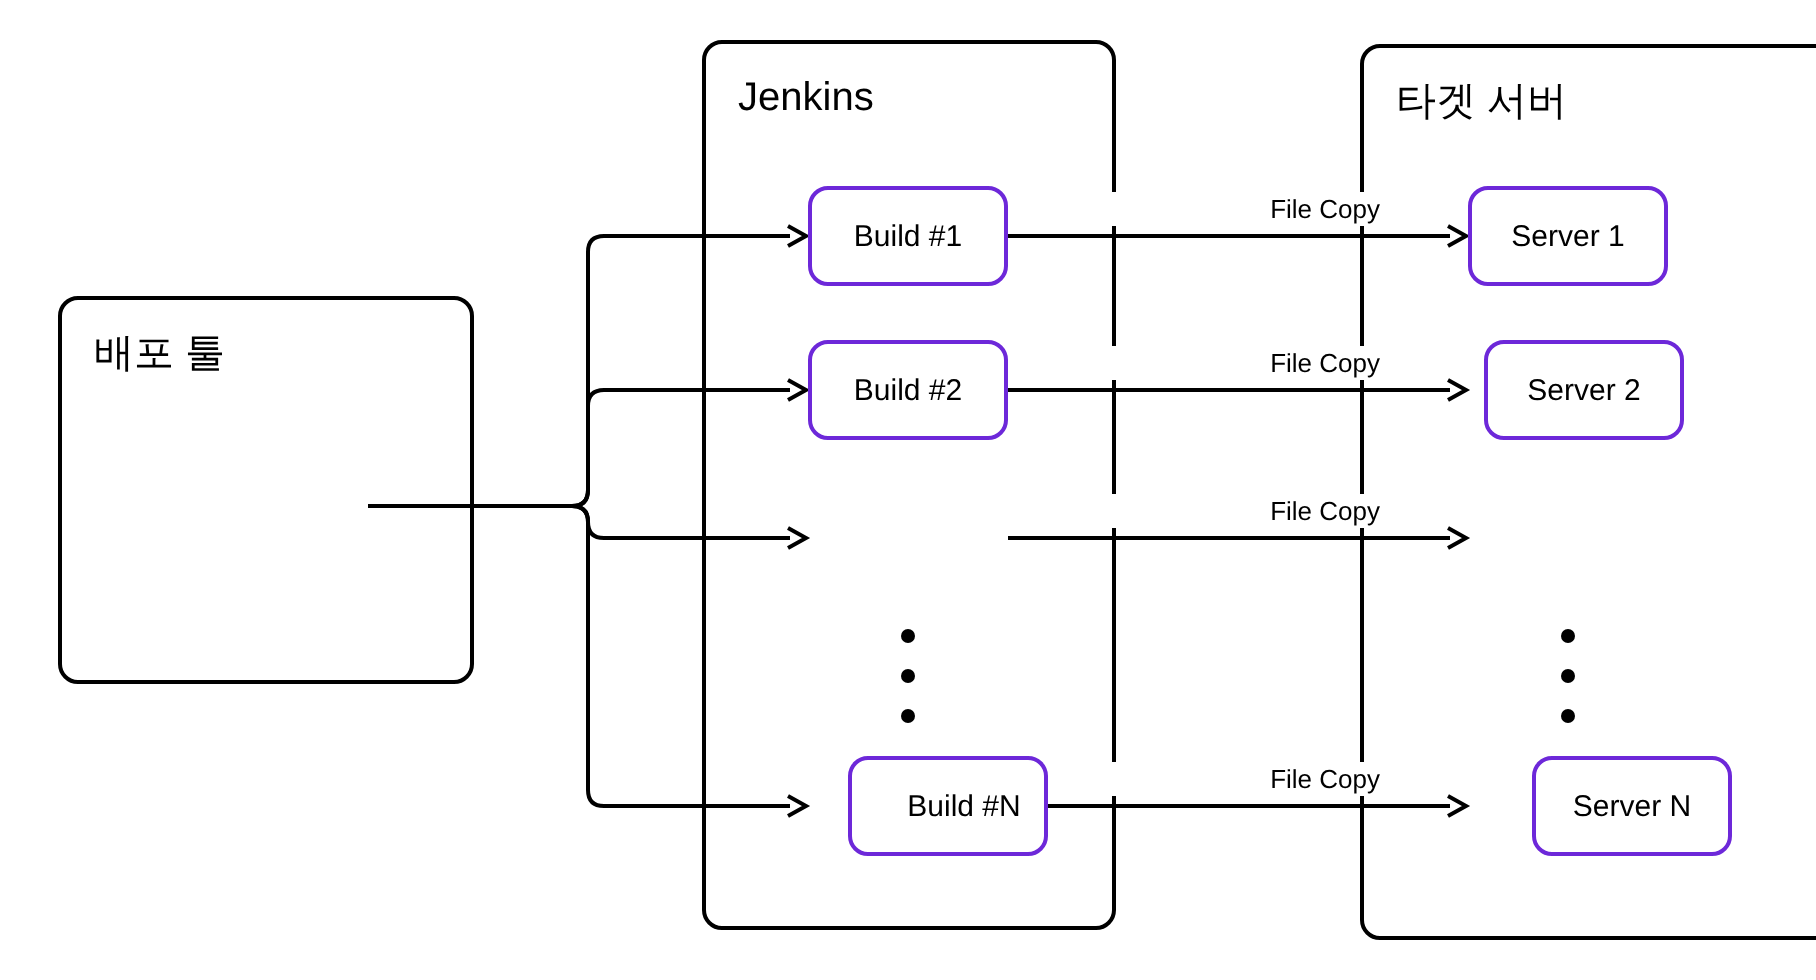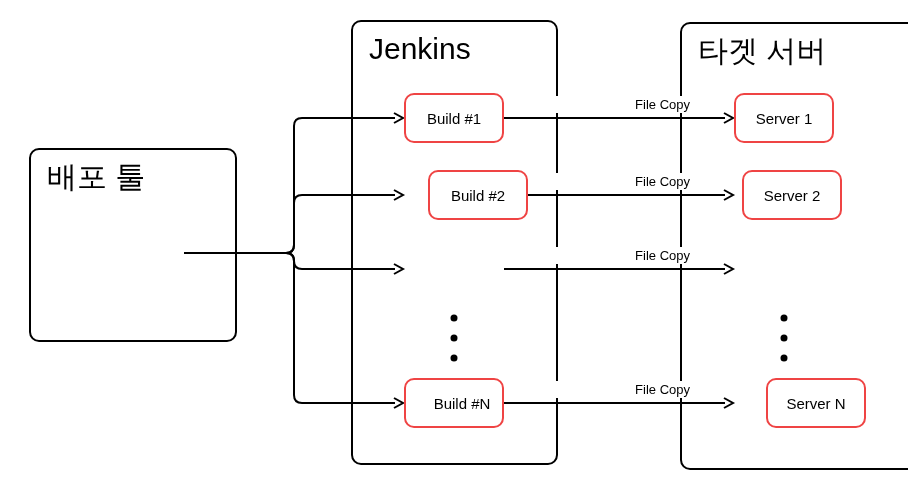--- a/index.html
+++ b/index.html
@@ -38,31 +38,31 @@
   .group-box {
     position: absolute;
     border: 2px solid #000000;
     border-radius: 10px;
     background: transparent;
   }
   .group-title {
     position: absolute;
     left: 16px;
     top: 13px;
-    font-size: 30px;
+    font-size: 20px;
     line-height: 28px;
     color: #000000;
     white-space: nowrap;
   }
 
   .node-box {
     position: absolute;
     width: 100px;
     height: 50px;
-    border: 2px solid #ef4444;
+    border: 2px solid #6d28d9;
     border-radius: 10px;
     background: #ffffff;
     display: flex;
     align-items: center;
     justify-content: center;
     font-size: 15px;
     color: #000000;
     white-space: nowrap;
   }
 
@@ -127,22 +127,22 @@
   <div class="group-box" style="left:351px; top:20px; width:207px; height:445px;">
     <div class="group-title">Jenkins</div>
   </div>
 
   <div class="group-box" style="left:680px; top:22px; width:239px; height:448px;">
     <div class="group-title">타겟 서버</div>
   </div>
 
 
   <div class="node-box" style="left:404px; top:93px;">Build #1</div>
-  <div class="node-box" style="left:428px; top:170px;">Build #2</div>
-  <div class="node-box" style="left:404px; top:378px;padding-left:16px;">Build #N</div>
+  <div class="node-box" style="left:404px; top:170px;">Build #2</div>
+  <div class="node-box" style="left:424px; top:378px;padding-left:16px;">Build #N</div>
 
   <div class="node-box" style="left:734px; top:93px;">Server 1</div>
   <div class="node-box" style="left:720px; top:170px;margin-left:22px;">Server 2</div>
   <div class="node-box" style="left:734px; top:378px;margin-left:32px;">Server N</div>
 
   <div class="edge-label" style="left:550px; top:96px;">File Copy</div>
   <div class="edge-label" style="left:550px; top:173px;">File Copy</div>
   <div class="edge-label" style="left:550px; top:247px;">File Copy</div>
   <div class="edge-label" style="left:550px; top:381px;">File Copy</div>
 

